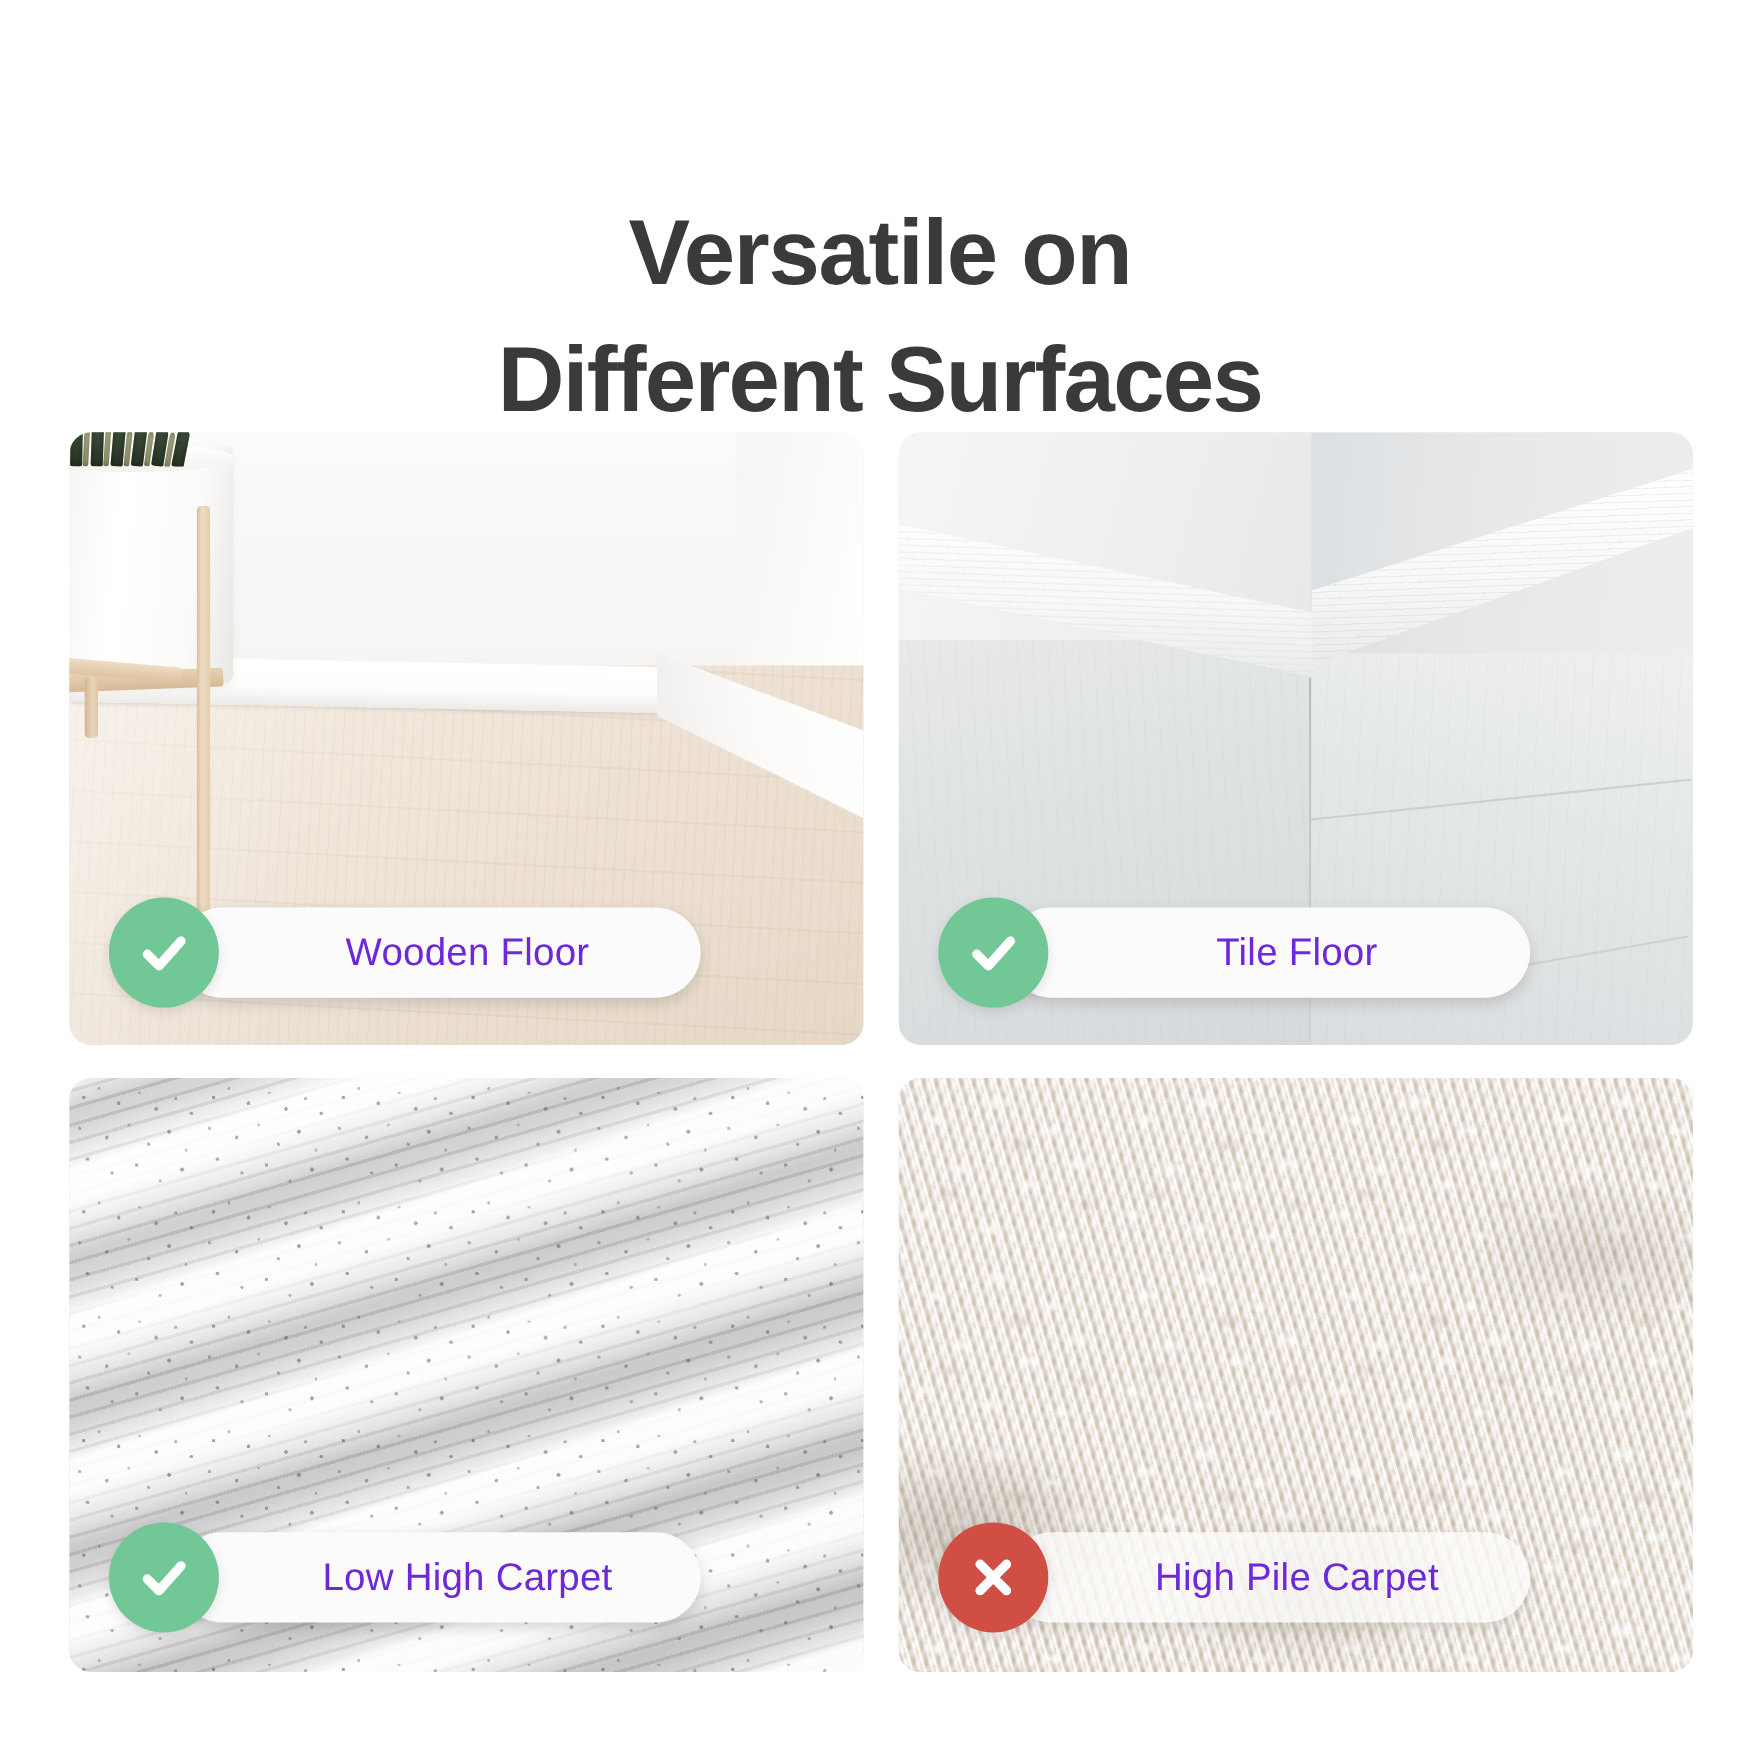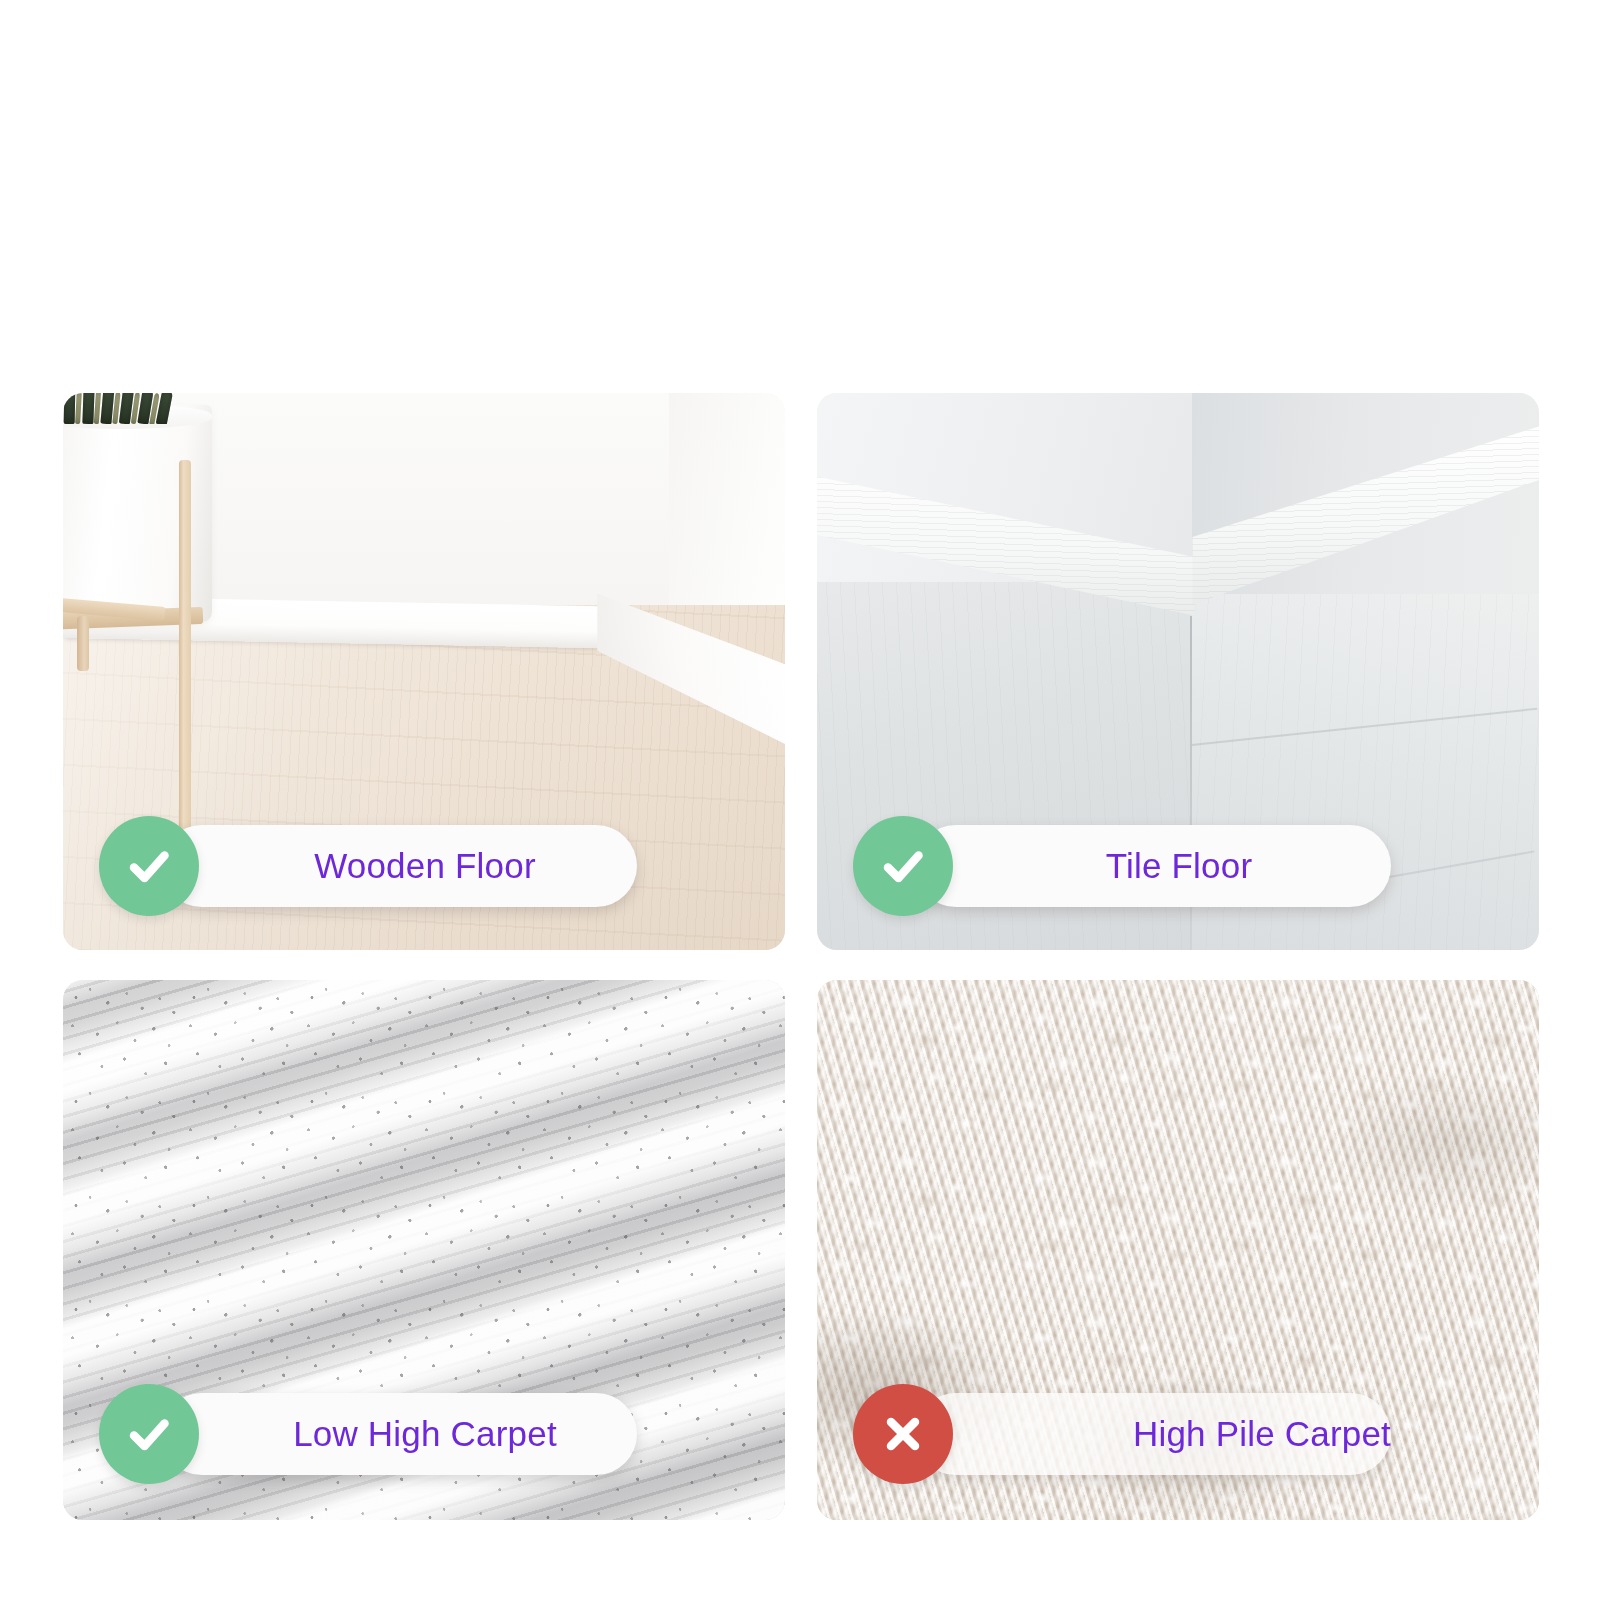--- a/index.html
+++ b/index.html
@@ -370,21 +370,20 @@
     box-shadow: 0 5px 13px rgba(90,84,78,.22);
     display: flex;
     align-items: center;
     justify-content: center;
     padding-left: 52px;
     box-sizing: border-box;
   }
   .pill.translucent {
     background: rgba(252,251,250,.80);
     box-shadow: 0 5px 13px rgba(110,98,86,.18);
-    justify-content: flex-end;
   }
   .pill-label {
     font-family: "Liberation Sans", sans-serif;
     font-size: 35px;
     font-weight: 400;
     color: #6d28d9;
     letter-spacing: .2px;
     white-space: nowrap;
   }
 
@@ -399,20 +398,24 @@
     justify-content: center;
     box-shadow: 0 4px 10px rgba(70,70,70,.14);
   }
   .badge svg { display: block; }
 </style>
 </head>
 <body>
 
 <div class="page">
 
+  <h1 class="headline">
+    <span class="line line1">Versatile on</span>
+    <span class="line line2">Different Surfaces</span>
+  </h1>
 
   <div class="grid">
 
     <div class="panel p-tl">
       <div class="photo">
         <div class="wood-wall"></div>
         <div class="wood-wall-right"></div>
         <div class="wood-floor"></div>
         <div class="wood-floor-sheen"></div>
         <div class="wood-base"></div>

